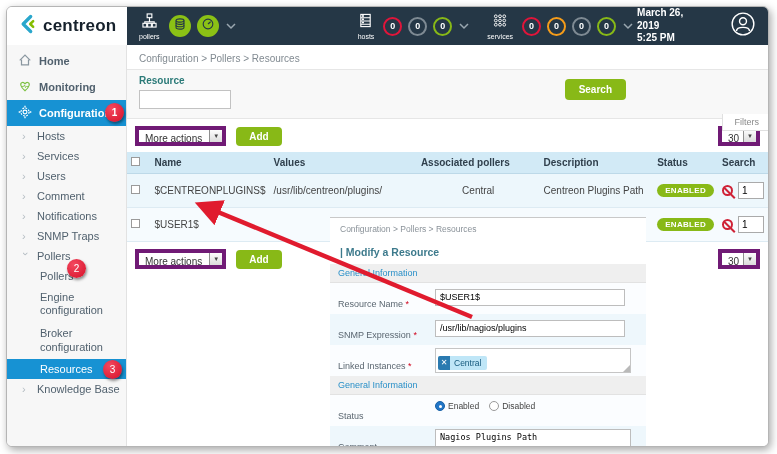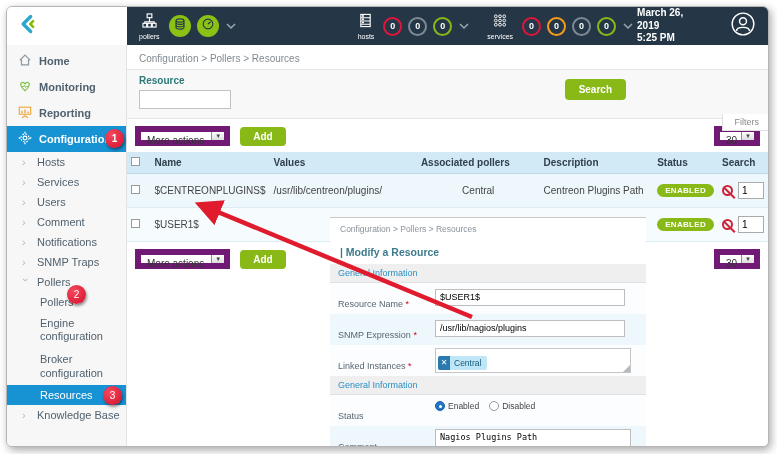--- a/index.html
+++ b/index.html
@@ -44,21 +44,21 @@
   .main { position: absolute; left: 120px; top: 38px; right: 0; bottom: 0; background: #fff; overflow: hidden; }
   .crumb { padding: 8px 10px 5px 12px; font-size: 10px; color: #818a91; }
   .filterband { position: relative; background: #f8f8f8; border-top: 1px solid #e6e6e6; border-bottom: 1px solid #e6e6e6; padding: 5px 10px 9px 12px; }
   .f-label { font-size: 10px; font-weight: bold; color: #2b7a78; margin-bottom: 3px; }
   .f-input { width: 92px; height: 19px; border: 1px solid #c2c2c2; font-size: 10px; padding: 0 4px; }
   .btn { border: none; border-radius: 4px; color: #fff; font-weight: bold; cursor: pointer; font-family: "Liberation Sans", sans-serif; }
   .btn-green { background: #88b917; }
   .btn-search { position: absolute; right: 142px; top: 9px; font-size: 10px; padding: 5px 14px; }
   .filters-tab { position: absolute; right: 0; top: 69px; background: #fff; border-left: 1px solid #e0e0e0; border-bottom: 1px solid #e0e0e0; font-size: 9px; color: #8a8a8a; padding: 3px 9px 3px 12px; z-index: 2; }
   .toolbar { display: flex; align-items: center; margin: 7px 8px 6px 8px; }
-  .sel { display: inline-flex; align-items: stretch; border: 6px solid #701a75; background: #fff; height: 20px; cursor: pointer; }
+  .sel { display: inline-flex; align-items: stretch; border: 4px solid #701a75; background: #fff; height: 20px; cursor: pointer; }
   .sel .txt { font-size: 10px; color: #333; padding: 3px 7px 0 6px; }
   .sel .arr { width: 13px; border-left: 1px solid #8f8f8f; background: linear-gradient(#fdfdfd,#dcdcdc); display: flex; align-items: center; justify-content: center; font-size: 6px; color: #444; }
   .btn-add { font-size: 10px; padding: 4px 13px; margin-left: 10px; }
   .sel-right { margin-left: auto; }
   .sel-30 .txt { padding-right: 4px; }
   
   table.grid { width: 100%; border-collapse: collapse; margin-top: 2px; }
   table.grid th { background: #d2eaf6; font-size: 10px; color: #30404d; text-align: left; padding: 5px 4px; border-bottom: 1px solid #bdd9e8; }
   table.grid td { font-size: 10px; color: #444; padding: 8px 4px; border-bottom: 1px solid #ddebf3; }
   tr.r1 { background: #edf7fc; } tr.r2 { background: #f6fbfe; }
@@ -102,20 +102,21 @@
 <div class="frame">
 
   <div class="header">
     <div class="logo-box">
       <span>
         <svg width="20" height="20" viewBox="0 0 24 24">
           <path d="M14 3 L5 12 L14 21" fill="none" stroke="#2aa7cc" stroke-width="4" stroke-linecap="round" stroke-linejoin="round"></path>
           <path d="M17 8.5 L13.5 12 L17 15.5" fill="none" stroke="#84bd00" stroke-width="3" stroke-linecap="round" stroke-linejoin="round"></path>
         </svg>
       </span>
+      <span class="logo-text">centreon</span>
     </div>
     <div class="topbar">
       <div class="tb-group">
         <div class="tb-icon-label">
           <span>
             <svg width="17" height="15" viewBox="0 0 16 16" fill="none" stroke="#fff" stroke-width="1.2">
               <rect x="5.5" y="1" width="5" height="4"></rect>
               <path d="M8 5 v3 M3 11 v-1.5 h10 v1.5 M8 8 v1.5"></path>
               <rect x="1" y="11" width="4" height="4"></rect>
               <rect x="6" y="11" width="4" height="4"></rect>
@@ -229,30 +230,20 @@
       <span>Home</span>
     </div>
     <div class="side-item lvl0">
       <span>
         <svg width="14" height="14" viewBox="0 0 16 16" fill="none" stroke="#7dc143" stroke-width="1.3">
           <path d="M8 13.5 C2.5 9 2 4.8 4.8 4 C6.5 3.6 8 5 8 6 C8 5 9.5 3.6 11.2 4 C14 4.8 13.5 9 8 13.5 Z"></path>
           <path d="M4.5 8.5 h2 l1-1.7 1 3 1-1.3 h2" stroke-width="1"></path>
         </svg>
       </span>
       <span>Monitoring</span>
-    </div>
-    <div class="side-item lvl0">
-      <span>
-        <svg width="14" height="14" viewBox="0 0 16 16" fill="none" stroke="#f0a63c" stroke-width="1.3">
-          <rect x="1.5" y="2.5" width="13" height="8"></rect>
-          <path d="M4.5 9 v-2.5 M8 9 v-4 M11.5 9 v-1.5" stroke-width="1.6"></path>
-          <path d="M8 10.5 v2 M4.5 14.5 L8 12.5 L11.5 14.5"></path>
-        </svg>
-      </span>
-      <span>Reporting</span>
     </div>
     <div class="side-item lvl0 active-blue">
       <span>
         <svg width="14" height="14" viewBox="0 0 16 16" fill="none" stroke="#fff" stroke-width="1.3">
           <circle cx="8" cy="8" r="2.2"></circle>
           <circle cx="8" cy="8" r="4.6" stroke-dasharray="2 1.6"></circle>
           <path d="M8 0.8 v2 M8 13.2 v2 M0.8 8 h2 M13.2 8 h2" stroke-width="1.5"></path>
         </svg>
       </span>
       <span>Configuration</span>

